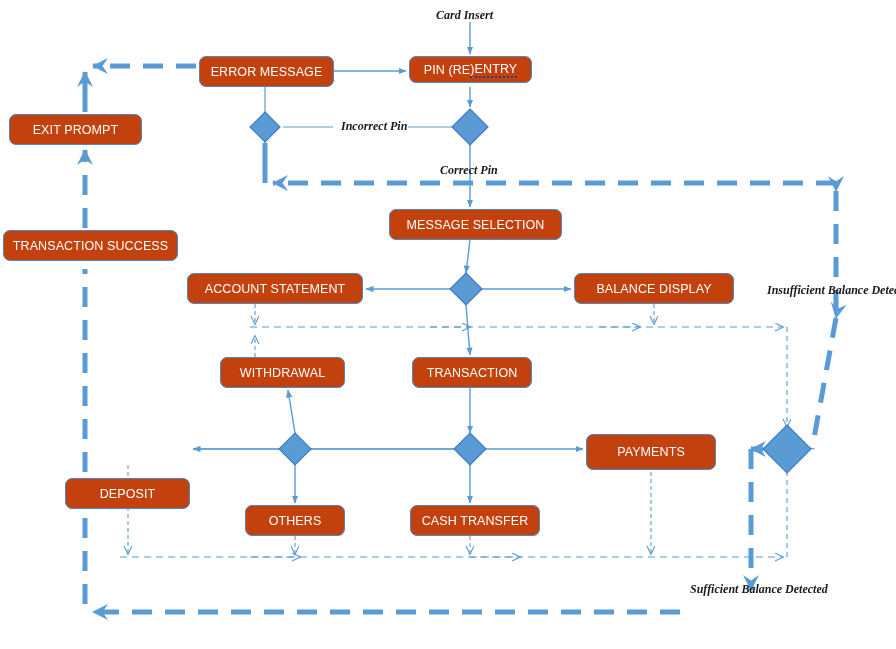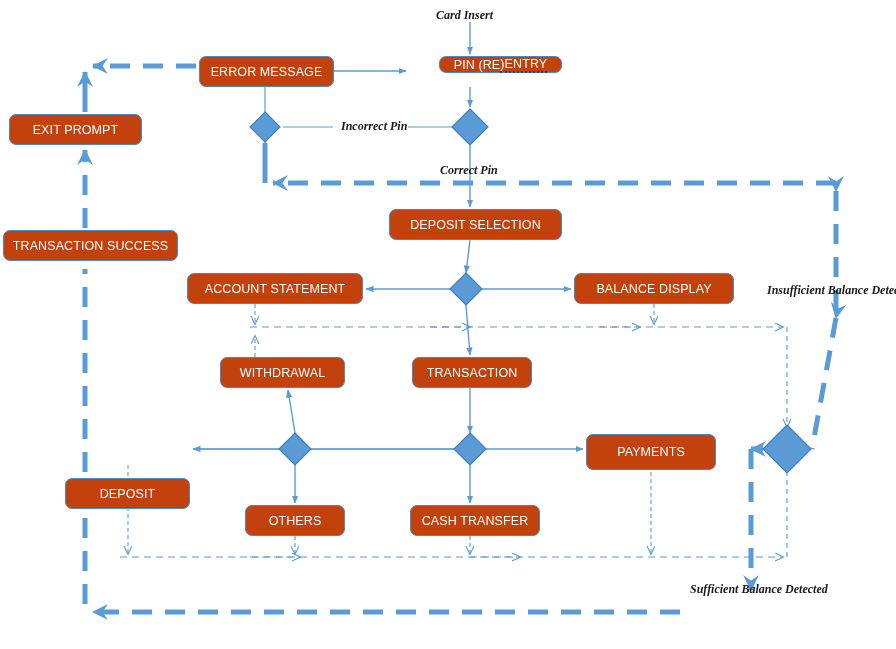--- a/index.html
+++ b/index.html
@@ -135,35 +135,35 @@
       <polygon points="295,433 311,449 295,465 279,449" fill="#5B9BD5" stroke="#3F7DBF" stroke-width="1.2"></polygon>
       <polygon points="470,433 486,449 470,465 454,449" fill="#5B9BD5" stroke="#3F7DBF" stroke-width="1.2"></polygon>
       <polygon points="787,425 811,449 787,473 763,449" fill="#5B9BD5" stroke="#3F7DBF" stroke-width="1.2"></polygon>
     </g>
   </svg>
 
   <div class="node" style="left:199px;top:56px;width:135px;height:31px;">
     <span>ERROR MESSAGE</span>
   </div>
 
-  <div class="node spell" style="left:409px;top:56px;width:123px;height:17px;margin-left:30px;">
+  <div class="node spell" style="left:409px;top:56px;width:123px;height:27px;">
     <span>PIN (RE</span>
       <span class="sp">)ENTRY</span>
   </div>
 
   <div class="node" style="left:9px;top:114px;width:133px;height:31px;">
     <span>EXIT PROMPT</span>
   </div>
 
   <div class="node" style="left:3px;top:230px;width:175px;height:31px;">
     <span>TRANSACTION SUCCESS</span>
   </div>
 
   <div class="node" style="left:389px;top:209px;width:173px;height:31px;">
-    <span>DEPOSIT SELECTION</span>
+    <span>MESSAGE SELECTION</span>
   </div>
 
   <div class="node" style="left:187px;top:273px;width:176px;height:31px;">
     <span>ACCOUNT STATEMENT</span>
   </div>
 
   <div class="node" style="left:574px;top:273px;width:160px;height:31px;">
     <span>BALANCE DISPLAY</span>
   </div>
 

